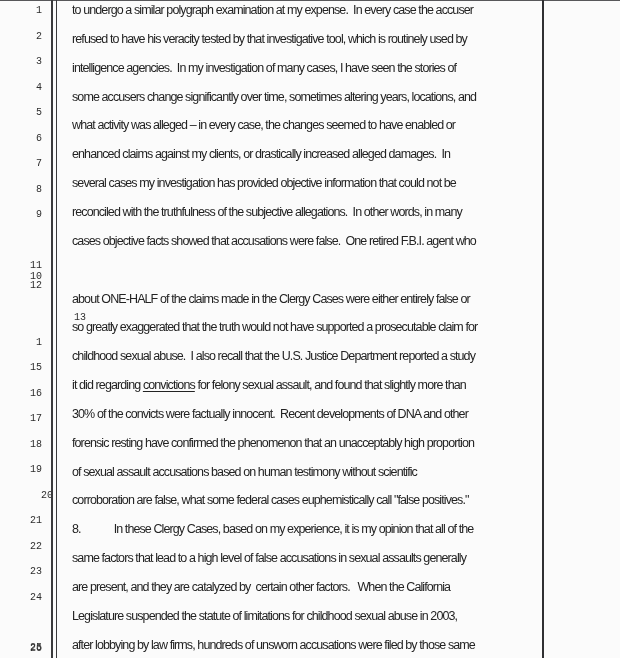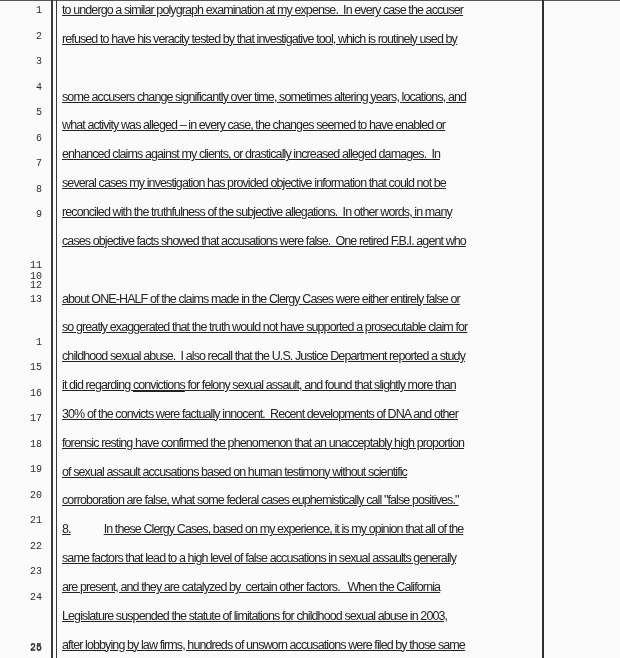--- a/index.html
+++ b/index.html
@@ -45,27 +45,26 @@
   .rule-left-outer { left: 51px; width: 2px; }
   .rule-left-inner { left: 56px; width: 1px; }
   .rule-right      { left: 542px; width: 2px; background: #303032; }
   .text-col {
     position: absolute;
     left: 62px; top: 0;
     width: 480px; height: 658px;
   }
   .text-line {
     position: absolute;
-    left: 0;
+    left: 10px;
     white-space: pre;
     font-size: 12.5px;
     letter-spacing: -0.9px;
     line-height: 15px;
     color: #232323;
-    text-decoration: underline;
   }
   .u {
     text-decoration: underline;
     text-underline-offset: 2px;
   }
   .tab-after { margin-right: 33px; }
 </style>
 </head>
 <body>
 
@@ -77,41 +76,42 @@
       <div class="line-num" style="top: 56px;">3</div>
       <div class="line-num" style="top: 81.5px;">4</div>
       <div class="line-num" style="top: 107px;">5</div>
       <div class="line-num" style="top: 132.5px;">6</div>
       <div class="line-num" style="top: 158px;">7</div>
       <div class="line-num" style="top: 183.5px;">8</div>
       <div class="line-num" style="top: 209px;">9</div>
       <div class="line-num" style="top: 234.5px; margin-top: 36px;">10</div>
       <div class="line-num" style="top: 260px;">11</div>
       <div class="line-num" style="top: 280px;">12</div>
-      <div class="line-num" style="top: 294px;">13</div>
+      <div class="line-num" style="top: 312px; margin-left: 44px;">13</div>
       <div class="line-num" style="top: 336.5px;">1</div>
       <div class="line-num" style="top: 362px;">15</div>
       <div class="line-num" style="top: 387.5px;">16</div>
       <div class="line-num" style="top: 413px;">17</div>
       <div class="line-num" style="top: 438.5px;">18</div>
       <div class="line-num" style="top: 464px;">19</div>
-      <div class="line-num" style="top: 489.5px;">20</div>
+      <div class="line-num" style="top: 489.5px; padding-left: 11px;">20</div>
       <div class="line-num" style="top: 515px;">21</div>
       <div class="line-num" style="top: 540.5px;">22</div>
       <div class="line-num" style="top: 566px;">23</div>
       <div class="line-num" style="top: 591.5px;">24</div>
       <div class="line-num" style="top: 642px;">25</div>
       <div class="line-num" style="top: 642.5px;">26</div>
     </div>
   <div class="rule rule-left-outer"></div>
   <div class="rule rule-left-inner"></div>
   <div class="rule rule-right"></div>
   <div class="text-col">
       <div class="text-line" style="top: 3px;"><span>to undergo a similar polygraph examination at my expense.  In every case the accuser</span></div>
       <div class="text-line" style="top: 31.85px;"><span>refused to have his veracity tested by that investigative tool, which is routinely used by</span></div>
+      <div class="text-line" style="top: 60.7px;"><span>intelligence agencies.  In my investigation of many cases, I have seen the stories of</span></div>
       <div class="text-line" style="top: 89.55px;"><span>some accusers change significantly over time, sometimes altering years, locations, and</span></div>
       <div class="text-line" style="top: 118.4px;"><span>what activity was alleged – in every case, the changes seemed to have enabled or</span></div>
       <div class="text-line" style="top: 147.25px;"><span>enhanced claims against my clients, or drastically increased alleged damages.  In</span></div>
       <div class="text-line" style="top: 176.1px;"><span>several cases my investigation has provided objective information that could not be</span></div>
       <div class="text-line" style="top: 204.95px;"><span>reconciled with the truthfulness of the subjective allegations.  In other words, in many</span></div>
       <div class="text-line" style="top: 233.8px;"><span>cases objective facts showed that accusations were false.  One retired F.B.I. agent who</span></div>
       <div class="text-line" style="top: 291.5px;"><span>about ONE-HALF of the claims made in the Clergy Cases were either entirely false or</span></div>
       <div class="text-line" style="top: 320.35px;"><span>so greatly exaggerated that the truth would not have supported a prosecutable claim for</span></div>
       <div class="text-line" style="top: 349.2px;"><span>childhood sexual abuse.  I also recall that the U.S. Justice Department reported a study</span></div>
       <div class="text-line" style="top: 378.05px;"><span>it did regarding </span><span class="u">convictions</span><span> for felony sexual assault, and found that slightly more than</span></div>

